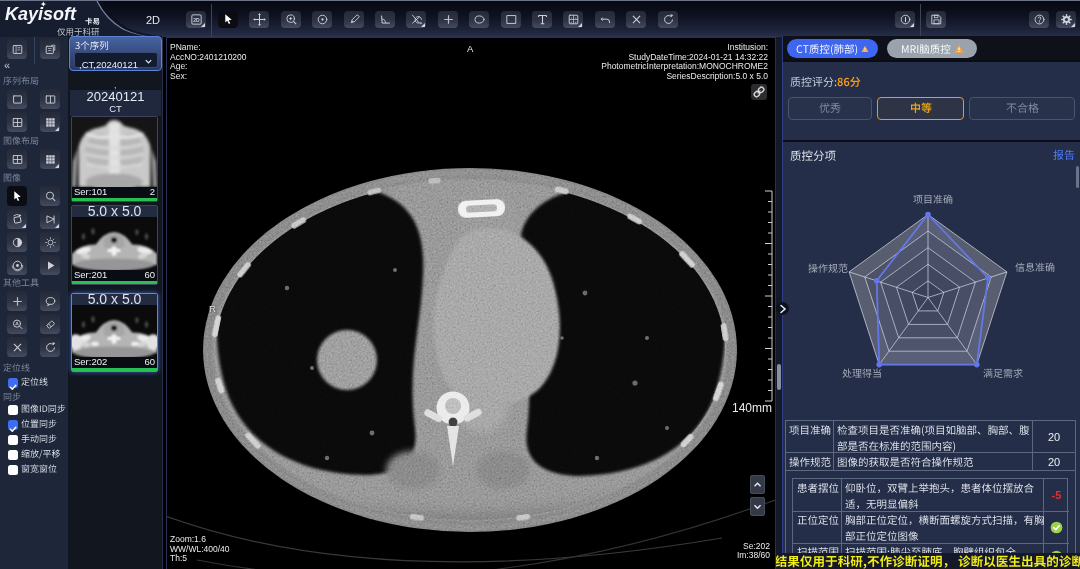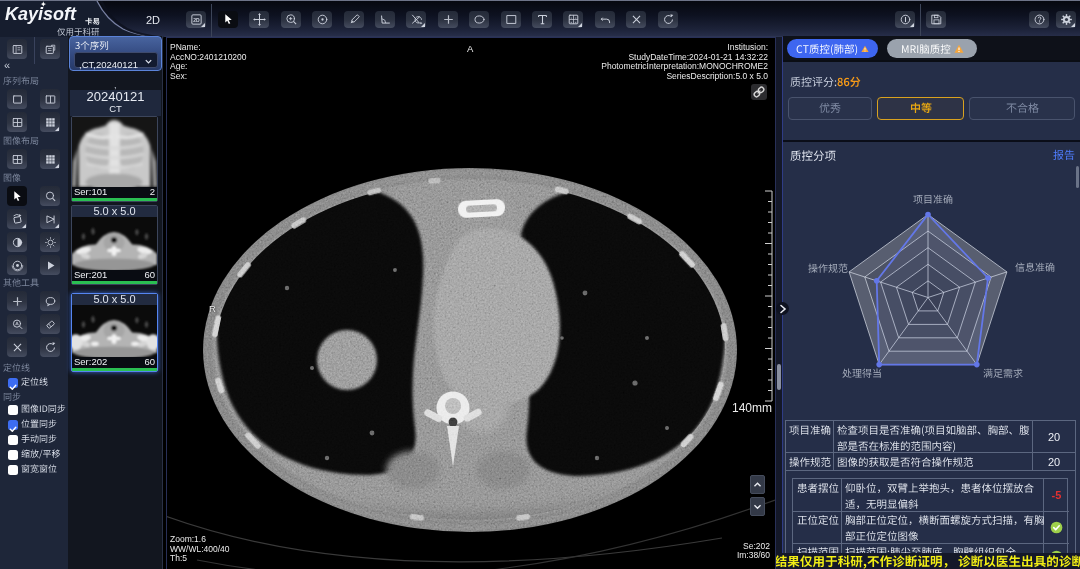--- a/index.html
+++ b/index.html
@@ -20,21 +20,21 @@
   border-right:1px solid #2a3146; }
 .serhdr { position:absolute; left:1px; top:0; width:93px; height:35px;
   background:linear-gradient(180deg,#48649f 0%,#33497f 55%,#273a68 100%);
   border:1px solid #5b83d8; border-radius:4px; }
 .serdd { position:absolute; left:4px; top:15px; width:84px; height:16px; background:#131b30;
   border:1px solid #3e4a6d; border-radius:3px; padding:1px 0 0 4px; }
 .grphdr { position:absolute; left:2px; top:54px; width:91px; height:26px; background:#1f283d;
   color:#e6eaf2; text-align:center; padding-top:1px; line-height:12px; }
 .tmb { position:absolute; left:3px; width:87px; background:#05070b; border:1px solid #3c455b; border-radius:2px; }
 .tmb.sel { border:1px solid #5585f0; box-shadow:0 0 5px rgba(70,120,240,0.8); }
-.tlab { height:11px; font-size:11px; color:#dfe4ee; text-align:center; background:#222b40; line-height:11px; }
+.tlab { height:11px; font-size:14px; color:#dfe4ee; text-align:center; background:#222b40; line-height:11px; }
 .tfoot { height:11px; font-size:9.5px; color:#f0f2f6; padding:0 2px; line-height:10px; background:#090c12; }
 .tbar { height:3px; background:#2abf52; margin:0; }
 .viewer { position:absolute; left:166px; top:37px; width:610px; height:532px;
   border:1px solid #283058; background:#000; }
 .lbtn { position:absolute; width:16px; height:16px; background:#2c2c2f; border-radius:3px;
   display:flex; align-items:center; justify-content:center; }
 .scbtn { position:absolute; width:15px; height:19px; background:#333947; border-radius:2px;
   display:flex; align-items:center; justify-content:center; border:1px solid #454c5c; }
 .divider { position:absolute; left:776px; top:37px; width:7px; height:532px; background:#141828; }
 .expander { position:absolute; left:0px; top:265px; width:13px; height:13px; border-radius:50%;

